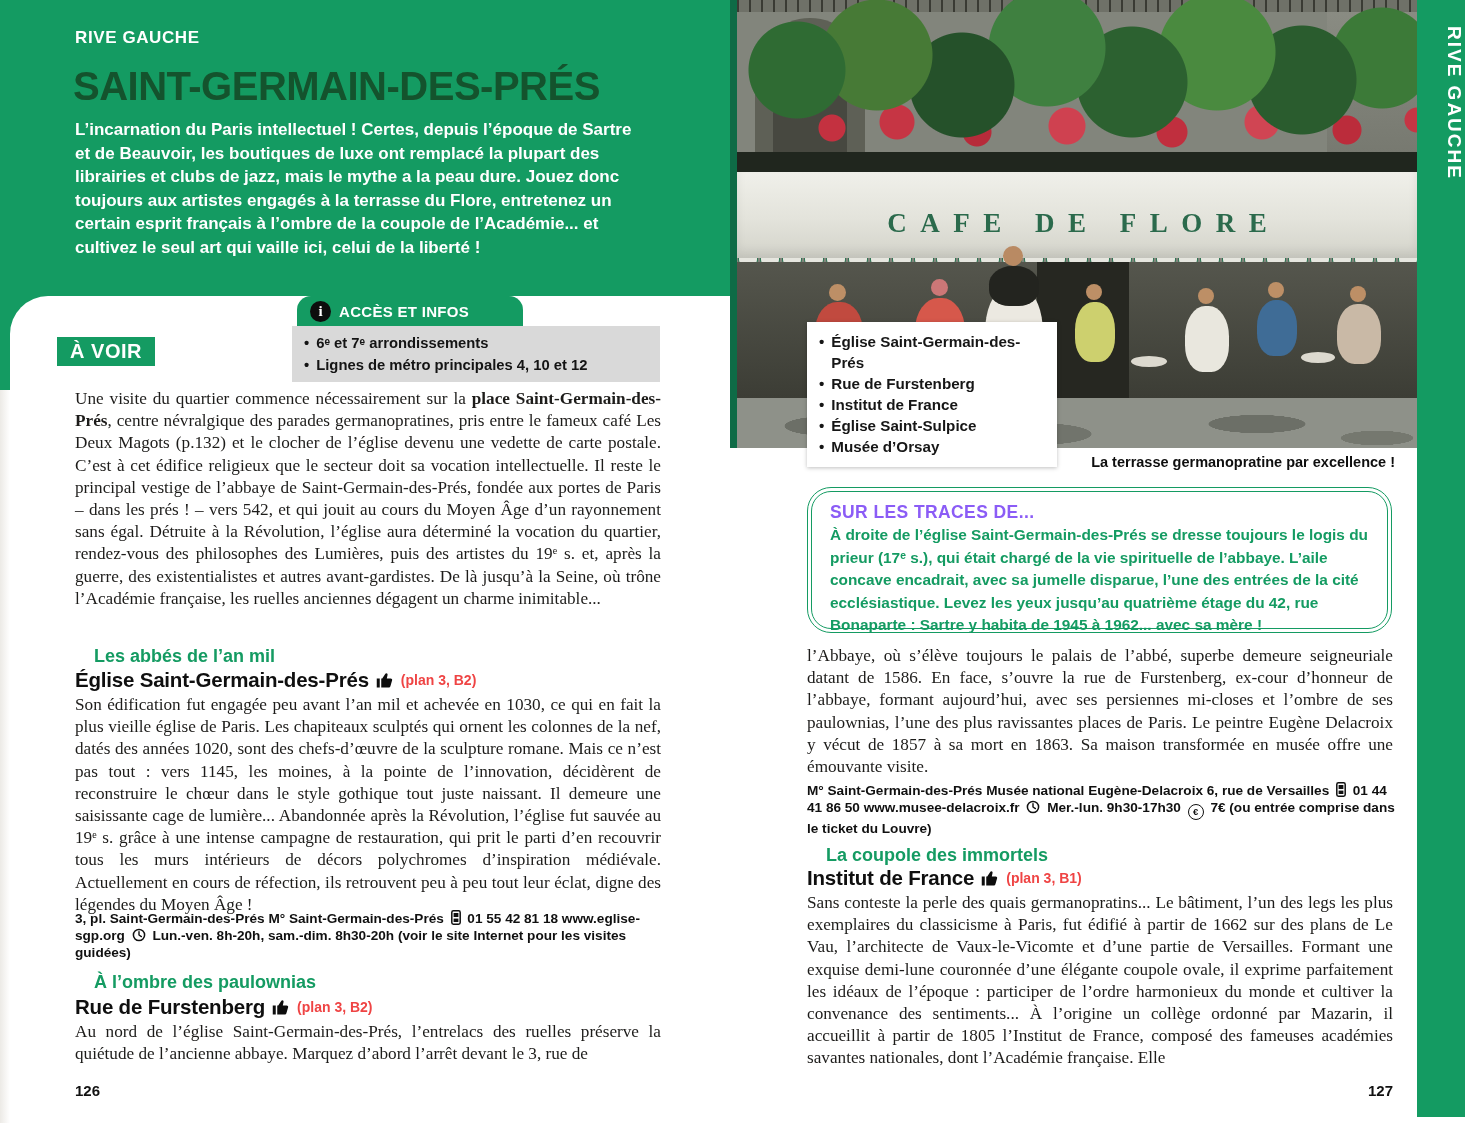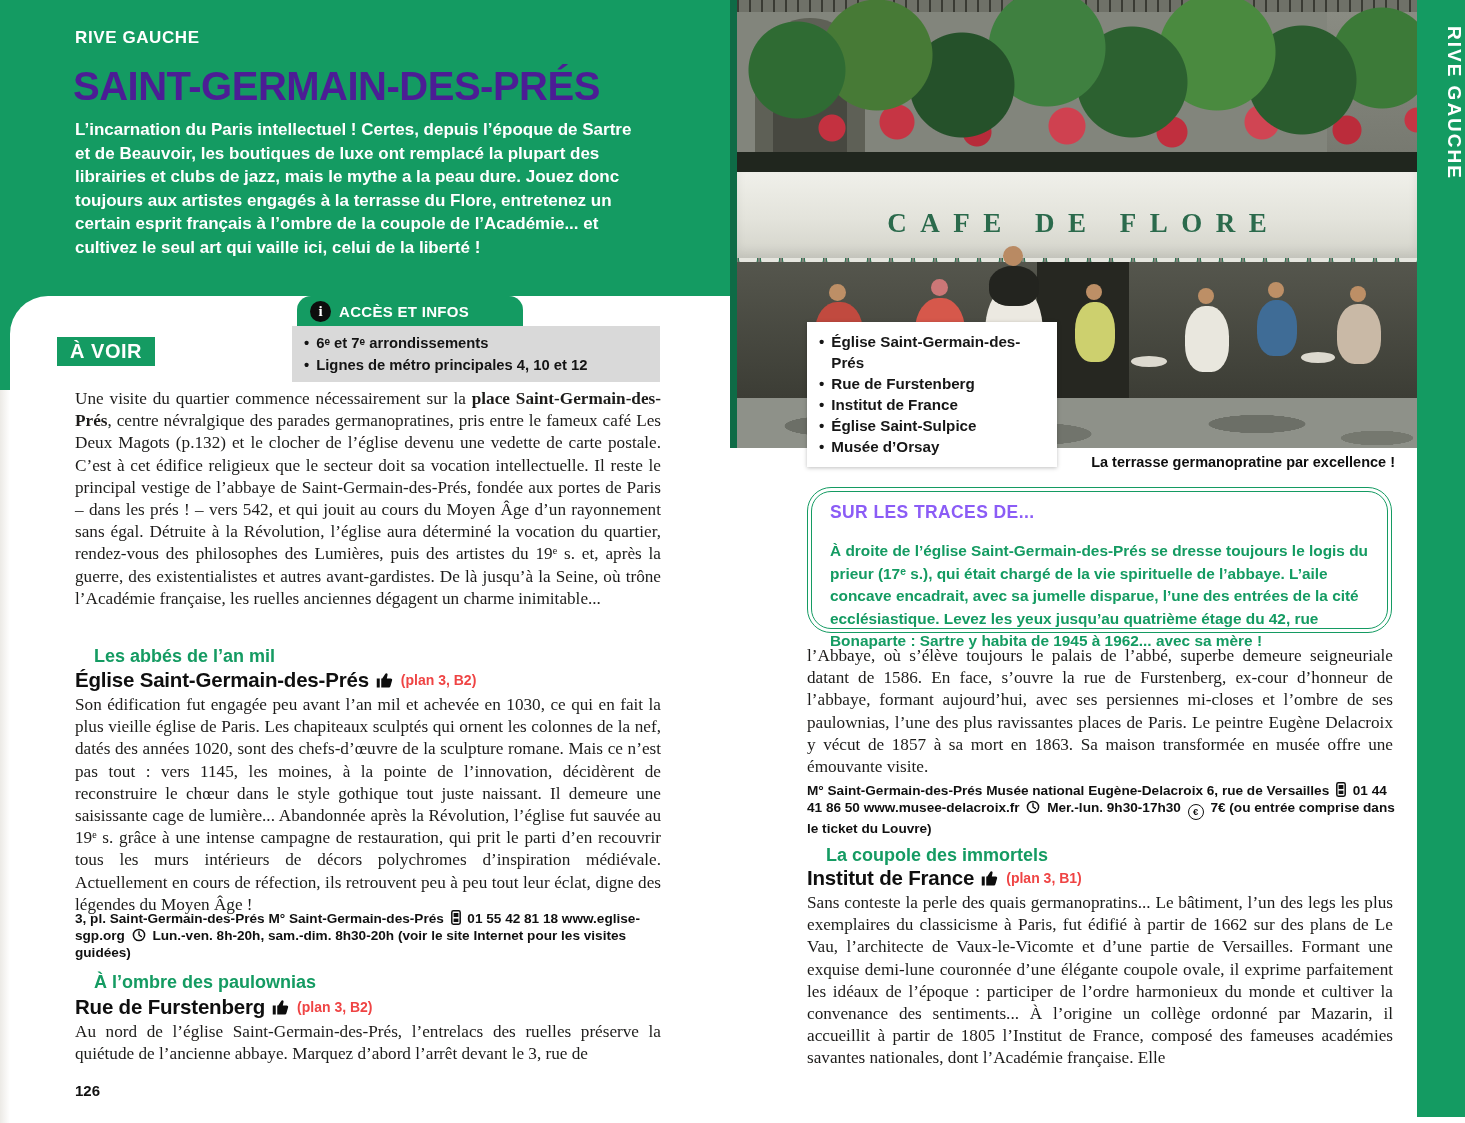--- a/index.html
+++ b/index.html
@@ -6,21 +6,21 @@
   .page{position:relative;width:1465px;height:1123px;background:#fff;overflow:hidden;
         font-family:"Liberation Sans",sans-serif;color:#1d1c1a;}
   .abs{position:absolute;}
 
   
   .green-header{left:0;top:0;width:733px;height:390px;background:#149b62;}
   .white-panel{left:10px;top:296px;width:723px;height:827px;background:#fff;border-top-left-radius:38px;}
   .left-edge{left:0;top:390px;width:10px;height:733px;background:linear-gradient(90deg,#eceae6,#fff);}
 
   .kicker{left:75px;top:28px;color:#fff;font-size:17px;font-weight:700;letter-spacing:.6px;}
-  .big-title{left:73px;top:64px;color:#4c1d95;font-size:40px;font-weight:900;letter-spacing:-.5px;}
+  .big-title{left:73px;top:64px;color:#14532d;font-size:40px;font-weight:900;letter-spacing:-.5px;}
   .intro{left:75px;top:118px;width:572px;color:#fff;font-size:17px;line-height:23.6px;font-weight:600;}
 
   .avoir{left:57px;top:337px;width:98px;height:29px;background:#149b62;color:#fff;
          font-size:20px;font-weight:800;letter-spacing:.5px;display:flex;align-items:center;justify-content:center;}
 
   .acces-tab{left:297px;top:296px;width:226px;height:30px;background:#149b62;border-radius:14px 14px 0 0;
              display:flex;align-items:center;gap:8px;padding-left:13px;box-sizing:border-box;}
   .acces-tab .ttl{color:#fff;font-size:15px;font-weight:800;letter-spacing:.3px;}
   .info-circle{width:21px;height:21px;border-radius:50%;background:#0d0d0d;display:flex;align-items:center;justify-content:center;
                color:#fff;font-family:"Liberation Serif",serif;font-weight:900;font-size:15px;line-height:1;}
@@ -101,21 +101,21 @@
   .hl-list{background:#fff;padding:9px 10px 10px 12px;box-shadow:0 1px 4px rgba(0,0,0,.25);}
   .hl-list ul{margin:0;padding:0;list-style:none;}
   .hl-list li{font-size:15.2px;line-height:21px;font-weight:600;color:#161616;display:flex;gap:7px;}
 
   .caption{left:807px;top:454px;width:588px;text-align:right;font-size:14.5px;font-weight:800;color:#0e0e0e;}
 
   .traces{left:807px;top:487px;width:585px;height:146px;border:1.6px solid #149b62;border-radius:24px;box-sizing:border-box;}
   .traces-inner{position:absolute;left:3px;top:3px;right:3px;bottom:3px;border:1.3px solid #149b62;border-radius:20px;
                 box-sizing:border-box;padding:10px 18px 0 18px;}
   .traces-title{color:#8b5cf6;font-size:17.5px;font-weight:900;letter-spacing:.4px;}
-  .traces-body{margin-top:17px;color:#149b62;font-size:15.4px;line-height:22.6px;font-weight:600;}
+  .traces-body{margin-top:1px;color:#149b62;font-size:15.4px;line-height:22.6px;font-weight:600;}
 
   .cont{left:807px;top:645px;width:586px;}
   .addr2{left:807px;top:782px;width:594px;}
   .sec3-label{left:807px;top:845px;}
   .sec3-head{left:807px;top:866px;}
   .p3{left:807px;top:892px;width:586px;}
   .pn-right{left:807px;top:1082px;width:586px;text-align:right;}
   .pn-left{left:75px;top:1082px;}
 
   
@@ -296,18 +296,19 @@
   <div class="abs sec-label sec3-label">La coupole des immortels</div>
   <div class="abs sec-head sec3-head">
     <span class="h">Institut de France</span>
     <svg class="thumb-icon" width="18" height="18" viewBox="0 0 24 24">
         <path fill="#0d0d0d" d="M1 10h4v12H1zM7 22h9.8c1.2 0 2.1-.7 2.4-1.8l2.3-7.8c.4-1.4-.6-2.4-1.9-2.4h-5.2l1-4.7C15.7 4 15 3 13.9 3c-.6 0-1.1.3-1.4.8L8.3 10H7v12z"></path>
       </svg>
     <span class="plan">(plan 3, B1)</span>
   </div>
   <div class="abs serif p3">Sans conteste la perle des quais germanopratins... Le bâtiment, l’un des legs les plus exemplaires du classicisme à Paris, fut édifié à partir de 1662 sur des plans de Le Vau, l’architecte de Vaux-le-Vicomte et d’une partie de Versailles. Formant une exquise demi-lune couronnée d’une élégante coupole ovale, il exprime parfaitement les idéaux de l’époque : participer de l’ordre harmonieux du monde et cultiver la convenance des sentiments... À l’origine un collège ordonné par Mazarin, il accueillit à partir de 1805 l’Institut de France, composé des fameuses académies savantes nationales, dont l’Académie française. Elle</div>
 
+  <div class="abs pagenum pn-right">127</div>
 
   <div class="abs side-tab">
     <div class="side-label">RIVE GAUCHE</div>
   </div>
 
 </div>
 
 </body></html>

